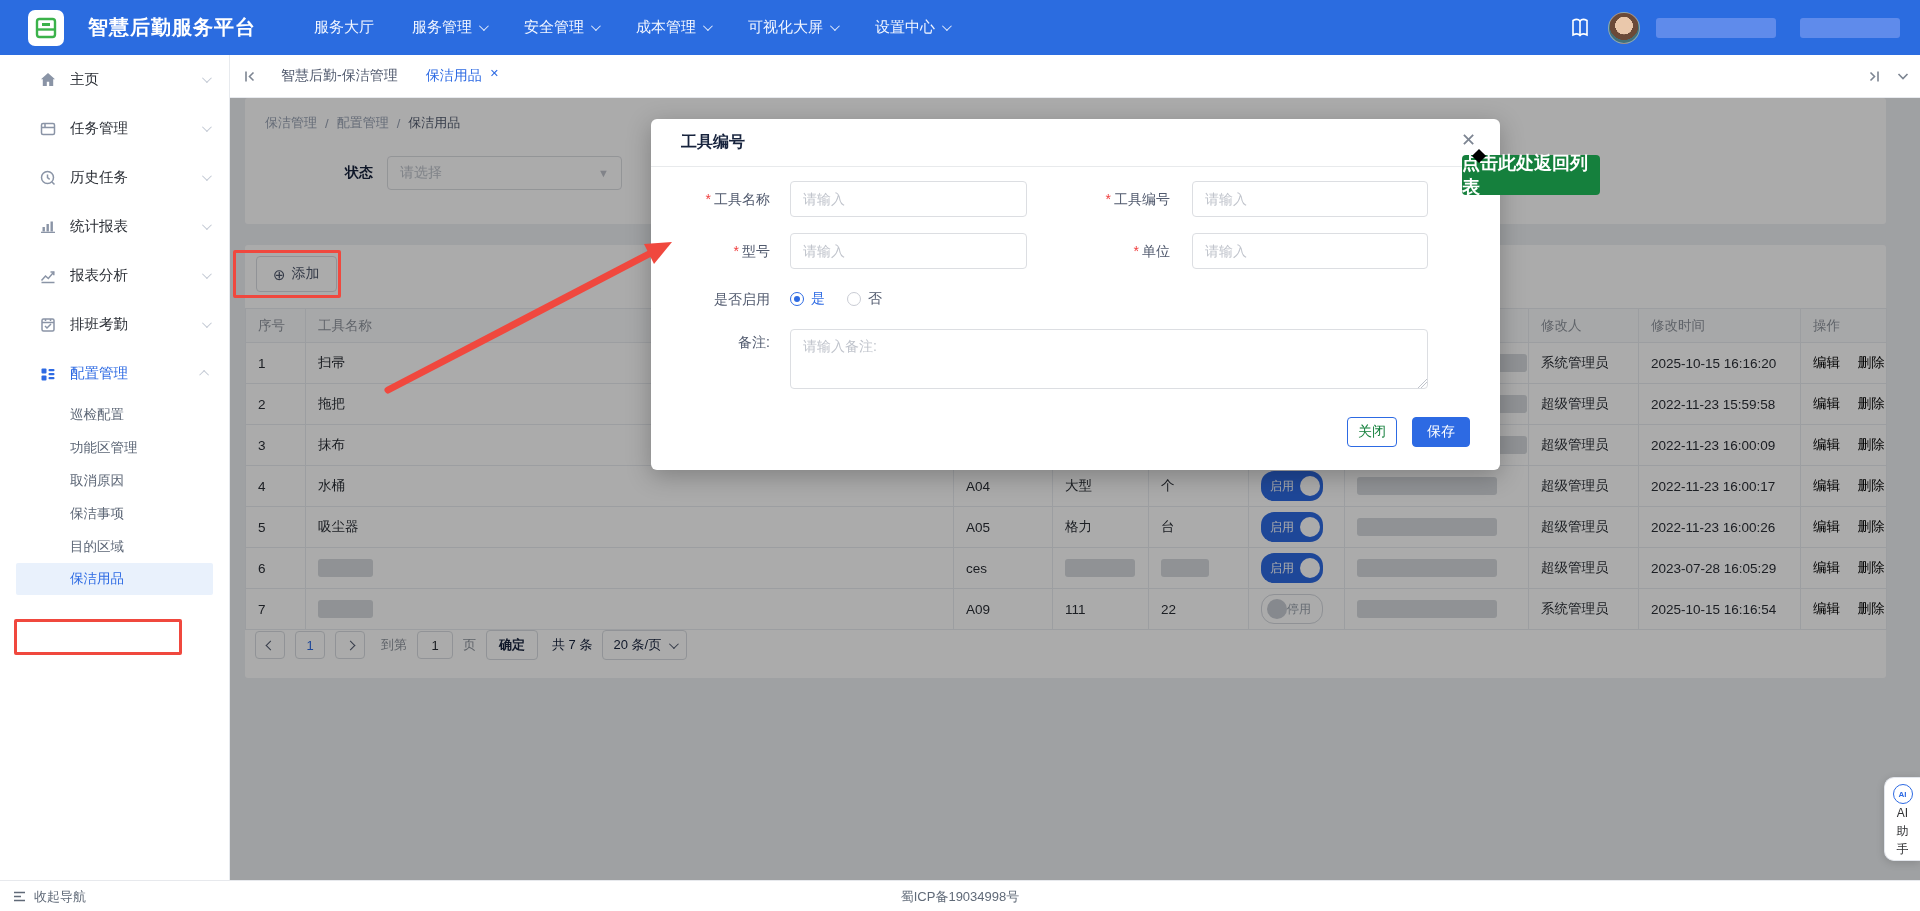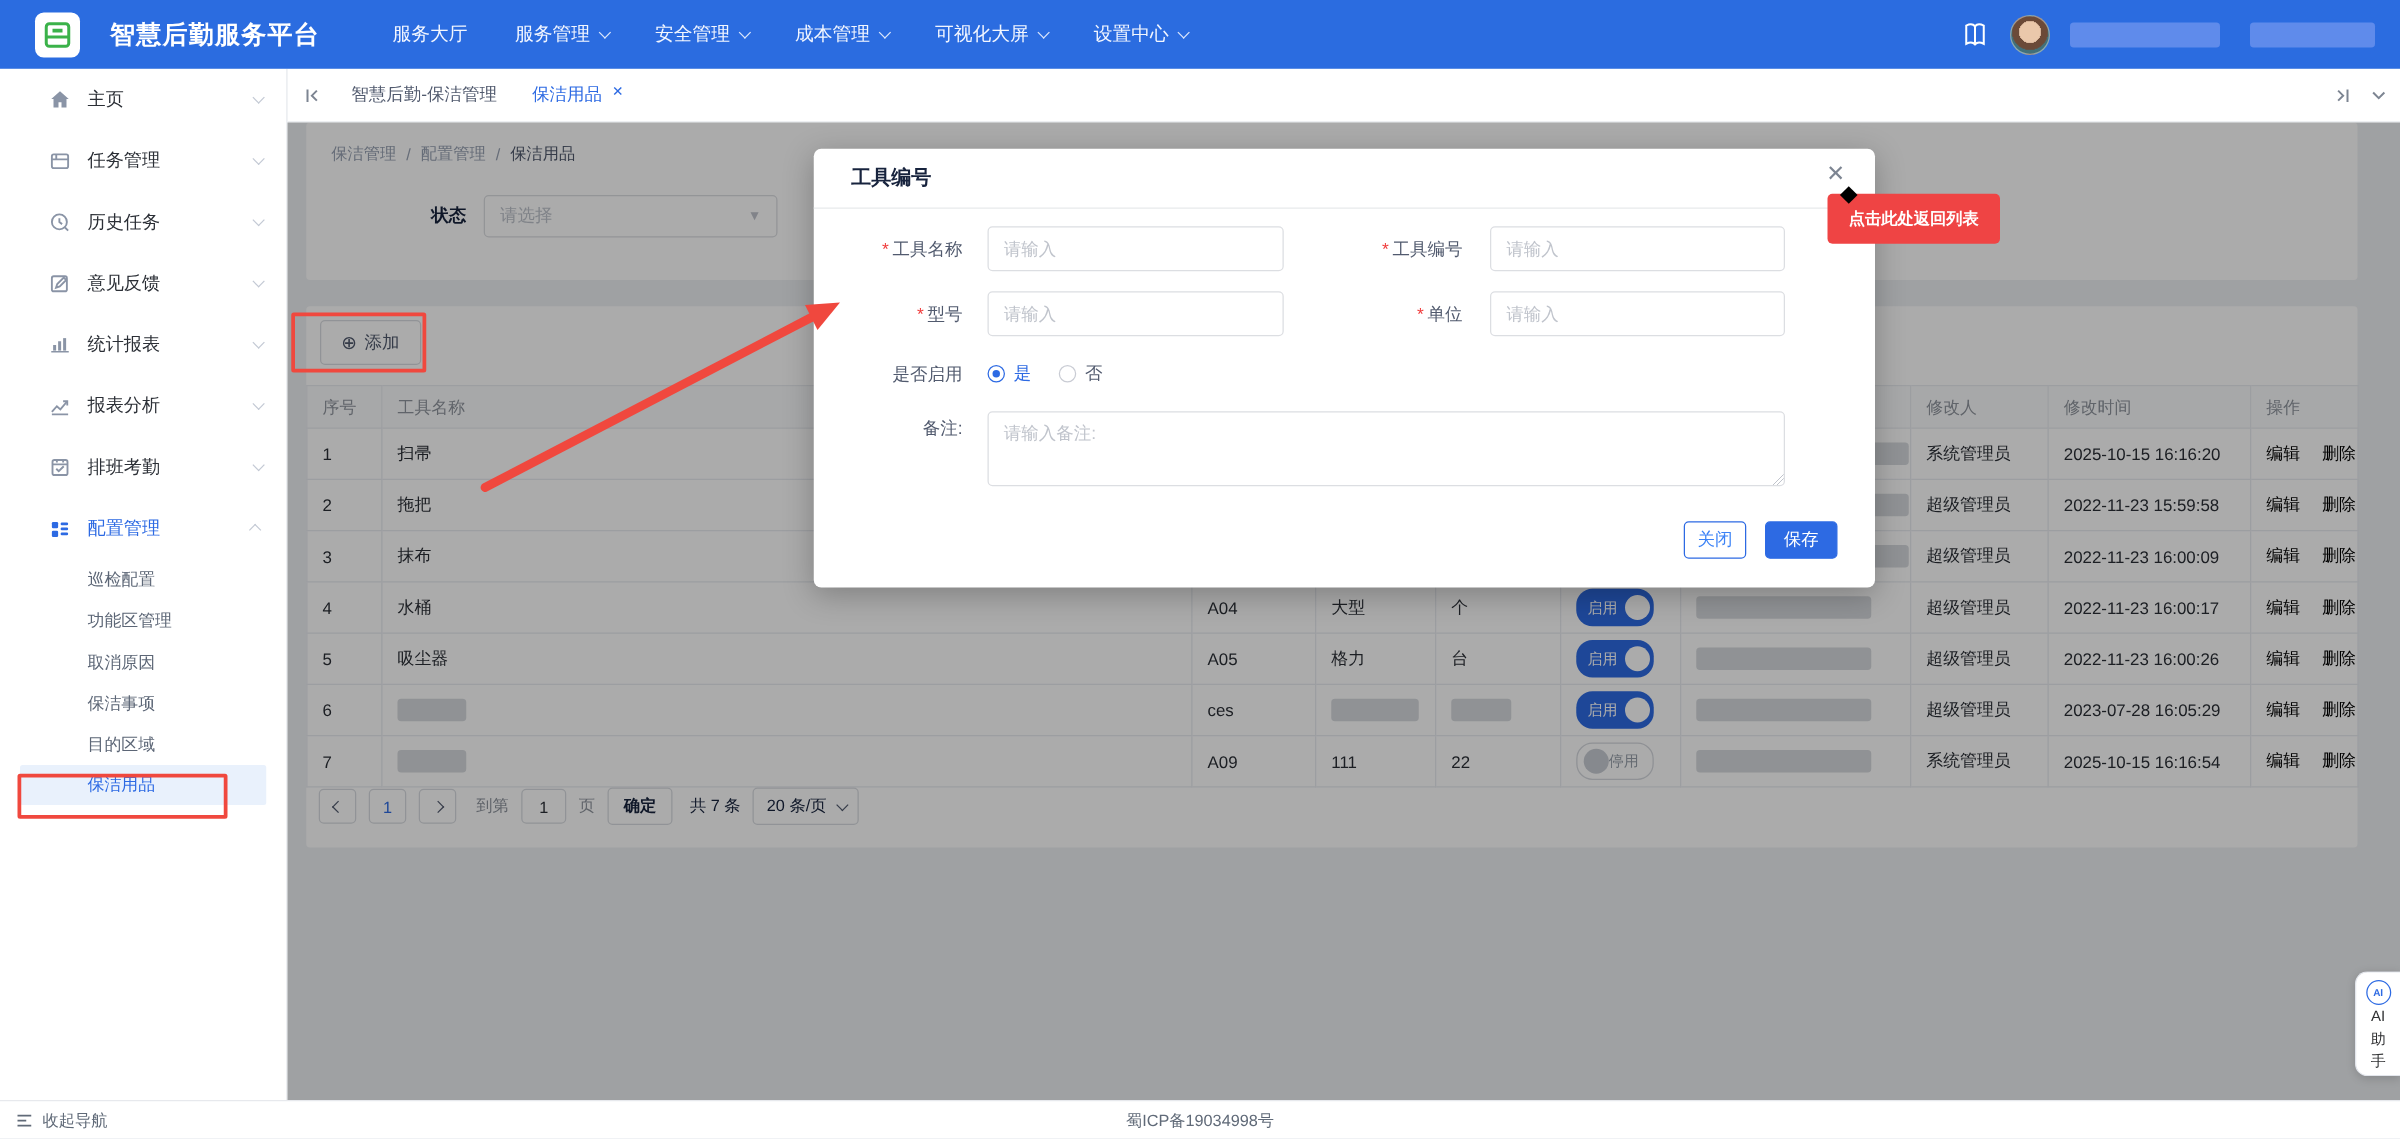--- a/index.html
+++ b/index.html
@@ -94,25 +94,25 @@
   .radio-row{position:absolute;left:139px;top:170px;display:flex;align-items:center;gap:22px;height:20px}
   .radio-opt{display:flex;align-items:center;gap:7px;font-size:14px;color:#515a6e;cursor:pointer}
   .radio{width:14px;height:14px;border:1px solid #c9ccd4;border-radius:50%;position:relative;background:#fff}
   .radio.sel{border-color:#2d6ae3}
   .radio.sel::after{content:'';position:absolute;inset:3px;border-radius:50%;background:#2d6ae3}
   .radio-opt.sel-text{color:#2d6ae3}
   textarea.f-area{position:absolute;left:139px;top:210px;width:638px;height:60px;border:1px solid #dcdee2;border-radius:4px;padding:8px 12px;font-size:14px;font-family:inherit;color:#2b2f36;resize:none;outline:none;
     background:linear-gradient(135deg,transparent 0 58%,#c0c4cc 58% 63%,transparent 63% 72%,#c0c4cc 72% 77%,transparent 77%) bottom right/11px 11px no-repeat}
   textarea.f-area::placeholder{color:#c0c4cc}
   .btn{position:absolute;top:298px;height:30px;border-radius:4px;font-size:14px;display:flex;align-items:center;justify-content:center;cursor:pointer}
-  .btn-close{left:696px;width:50px;background:#fff;border:1px solid #2d6ae3;color:#3b82f6}
+  .btn-close{left:696px;width:50px;background:#fff;border:1px solid #2d6ae3;color:#15803d}
   .btn-save{left:761px;width:58px;background:#2d6ae3;border:1px solid #2d6ae3;color:#fff}
 
   
-  .tooltip{position:absolute;left:1462px;top:155px;width:138px;height:40px;background:#ef4444;color:#fff;border-radius:4px;z-index:55;font-size:13px;font-weight:bold;display:flex;align-items:center;justify-content:center}
+  .tooltip{position:absolute;left:1462px;top:155px;width:138px;height:40px;background:#15803d;color:#fff;border-radius:4px;z-index:55;font-size:18px;font-weight:bold;display:flex;align-items:center;justify-content:center}
   .tooltip::before{content:'';position:absolute;left:12px;top:-4px;width:10px;height:10px;background:#000;transform:rotate(45deg)}
   .annot-box{position:absolute;border:3px solid #f0483e;border-radius:2px;z-index:60;pointer-events:none}
   .annot-arrow{position:absolute;left:0;top:0;z-index:60;pointer-events:none}
 
   
   .ai-widget{position:absolute;left:1884px;top:777px;width:36px;height:84px;background:#fff;border:1px solid #e3e6ec;border-right:none;border-radius:10px 0 0 10px;box-shadow:0 2px 8px rgba(0,0,0,.15);z-index:45;display:flex;flex-direction:column;align-items:center;padding-top:6px;gap:1px;cursor:pointer}
   .ai-circle{width:20px;height:20px;border-radius:50%;border:1.5px solid #2d6ae3;color:#2d6ae3;font-size:8px;font-weight:bold;display:flex;align-items:center;justify-content:center}
   .ai-line{font-size:12px;color:#303133;line-height:17px}
 
   
@@ -205,30 +205,20 @@
     <span class="side-ico">
             <svg width="18" height="18" viewBox="0 0 18 18" fill="none" stroke="currentColor" stroke-width="1.5">
               <circle cx="8.5" cy="8.5" r="6"></circle>
               <path d="M8.5 5.5v3.2l2.2 1.6M13 13l2.5 2.5"></path>
             </svg>
           </span>
     <span class="side-label">历史任务</span>
     <span class="chev side-chev"></span>
   </div>
 
-  <div class="side-item">
-    <span class="side-ico">
-            <svg width="18" height="18" viewBox="0 0 18 18" fill="none" stroke="currentColor" stroke-width="1.5">
-              <rect x="2.5" y="3" width="12" height="12" rx="1.5"></rect>
-              <path d="M5.8 12.2l1-3 5.2-5.2 2 2-5.2 5.2z"></path>
-            </svg>
-          </span>
-    <span class="side-label">意见反馈</span>
-    <span class="chev side-chev"></span>
-  </div>
 
   <div class="side-item">
     <span class="side-ico">
             <svg width="18" height="18" viewBox="0 0 18 18" fill="currentColor">
               <path d="M2 15h14v-1.3H2z"></path>
               <rect x="3.5" y="9" width="2.4" height="4.5"></rect>
               <rect x="7.5" y="6" width="2.4" height="7.5"></rect>
               <rect x="11.5" y="3.5" width="2.4" height="10"></rect>
             </svg>
           </span>

